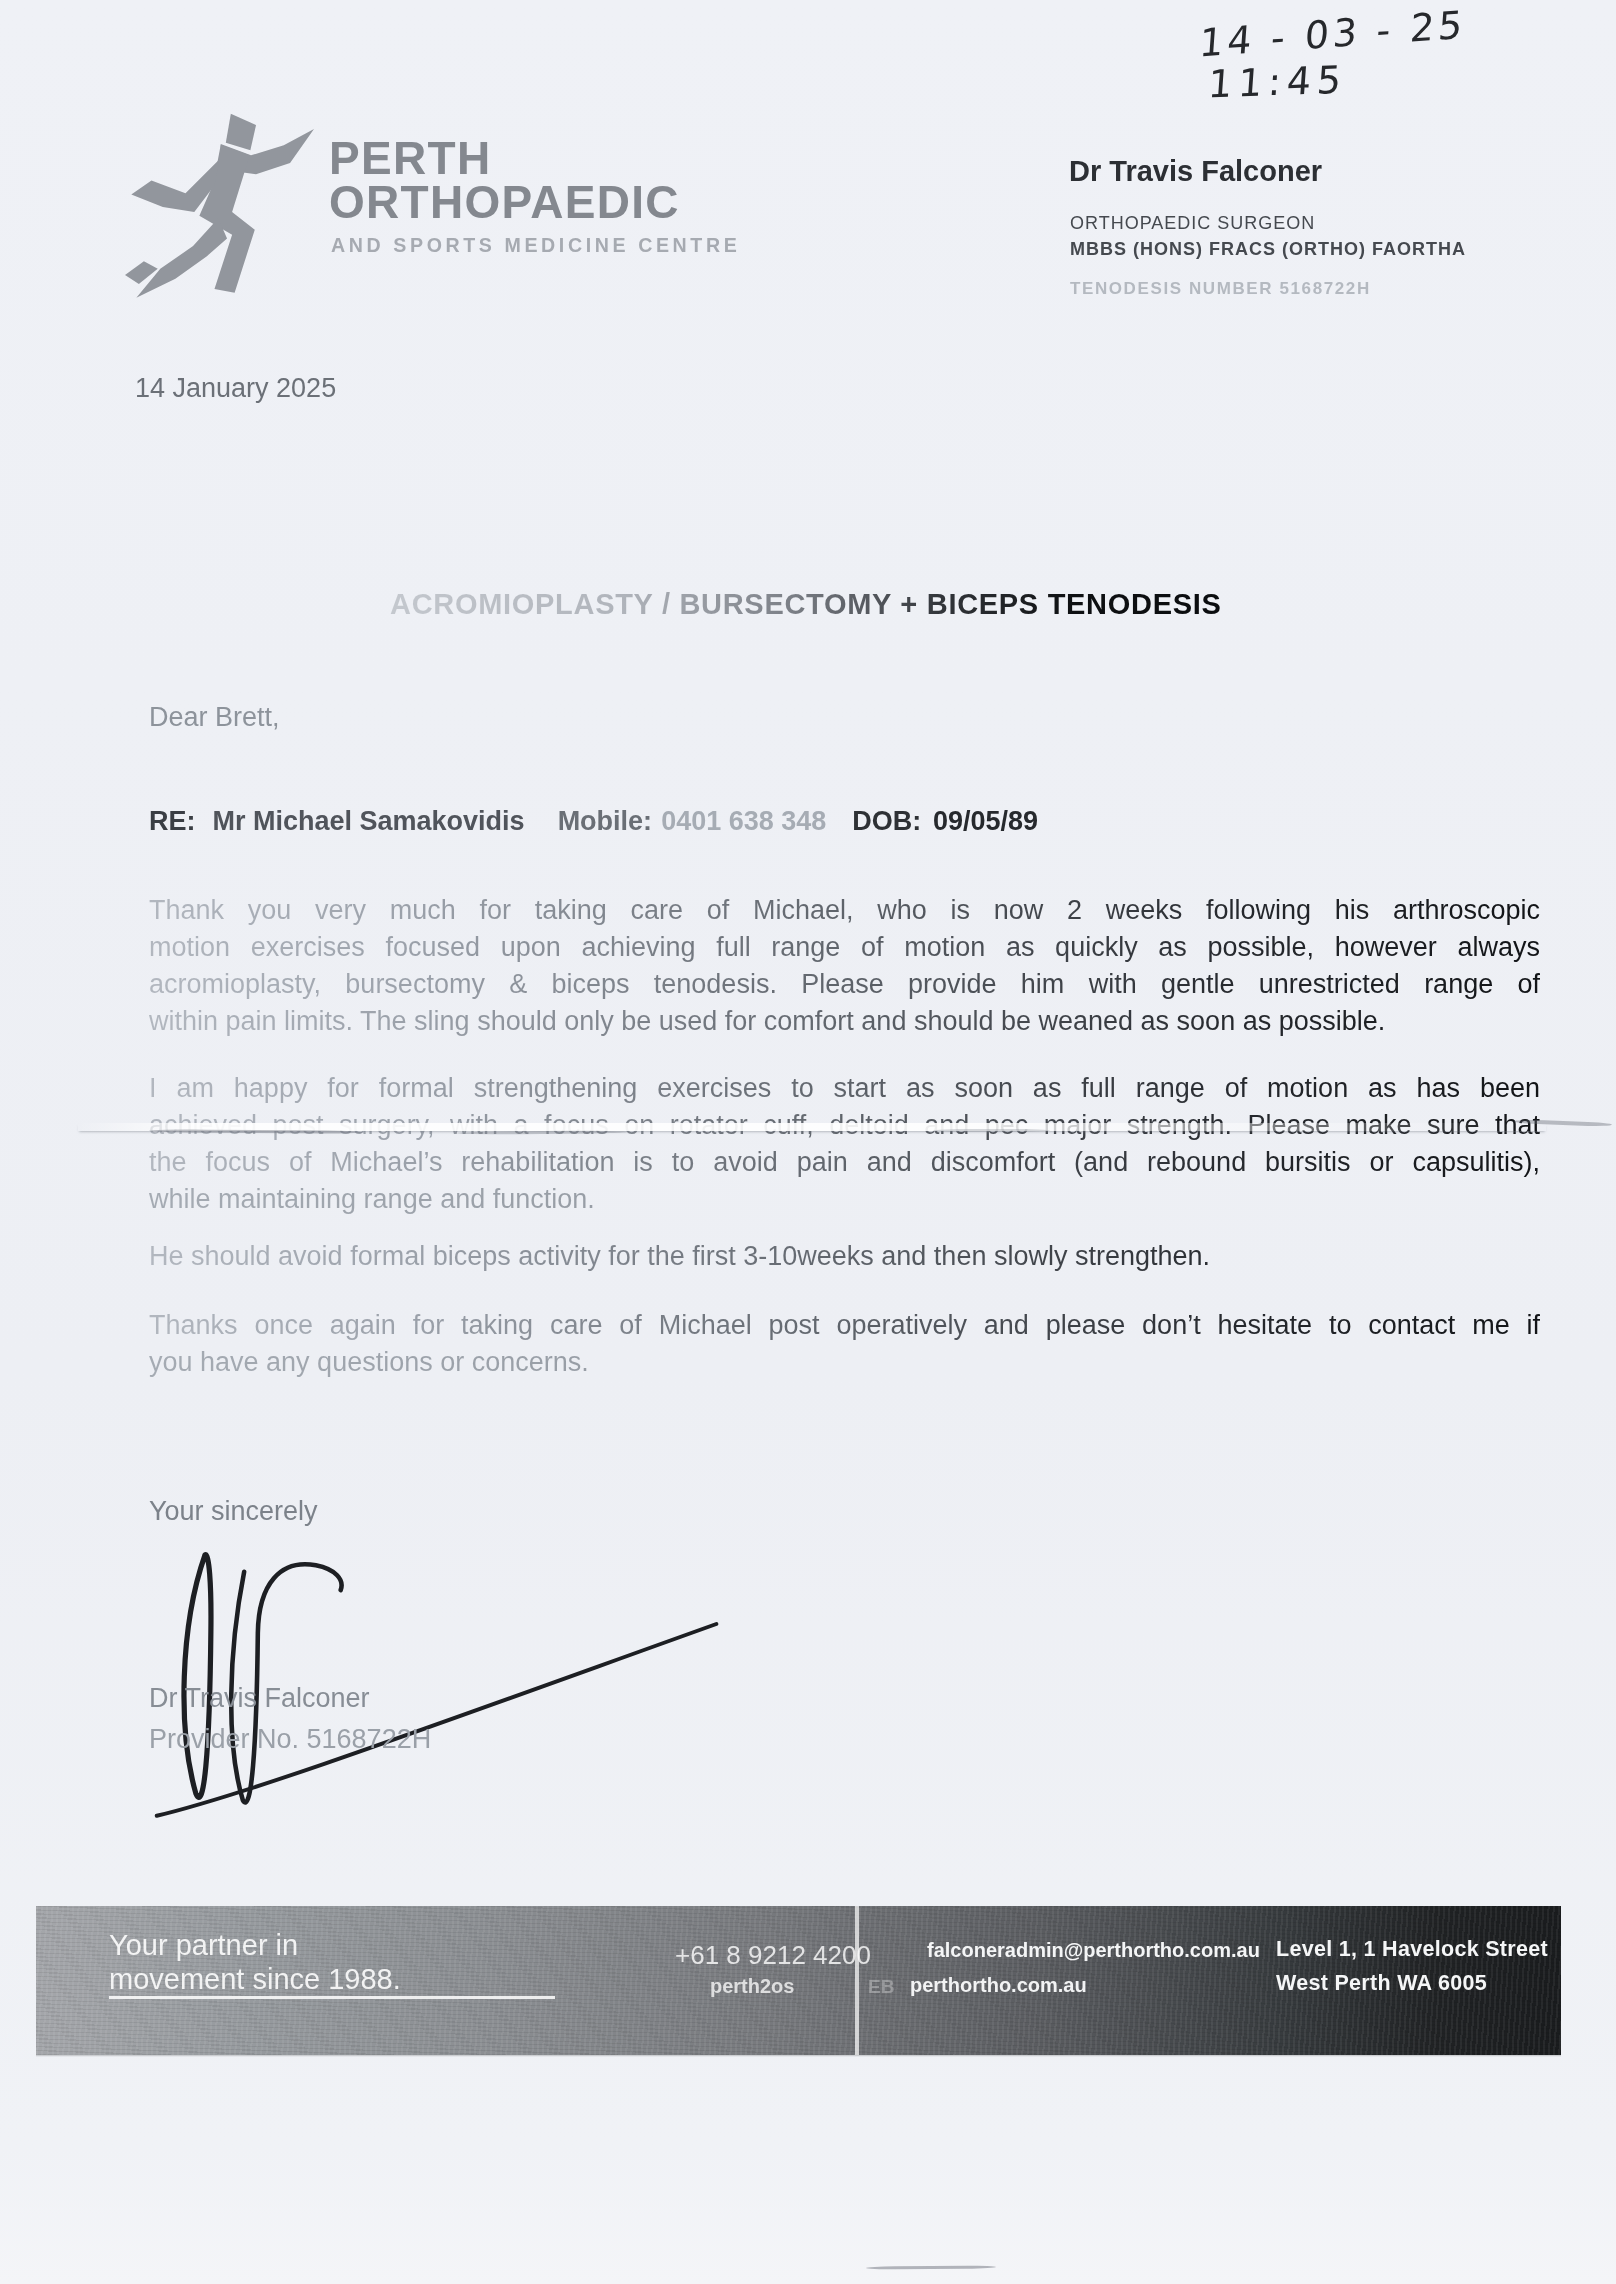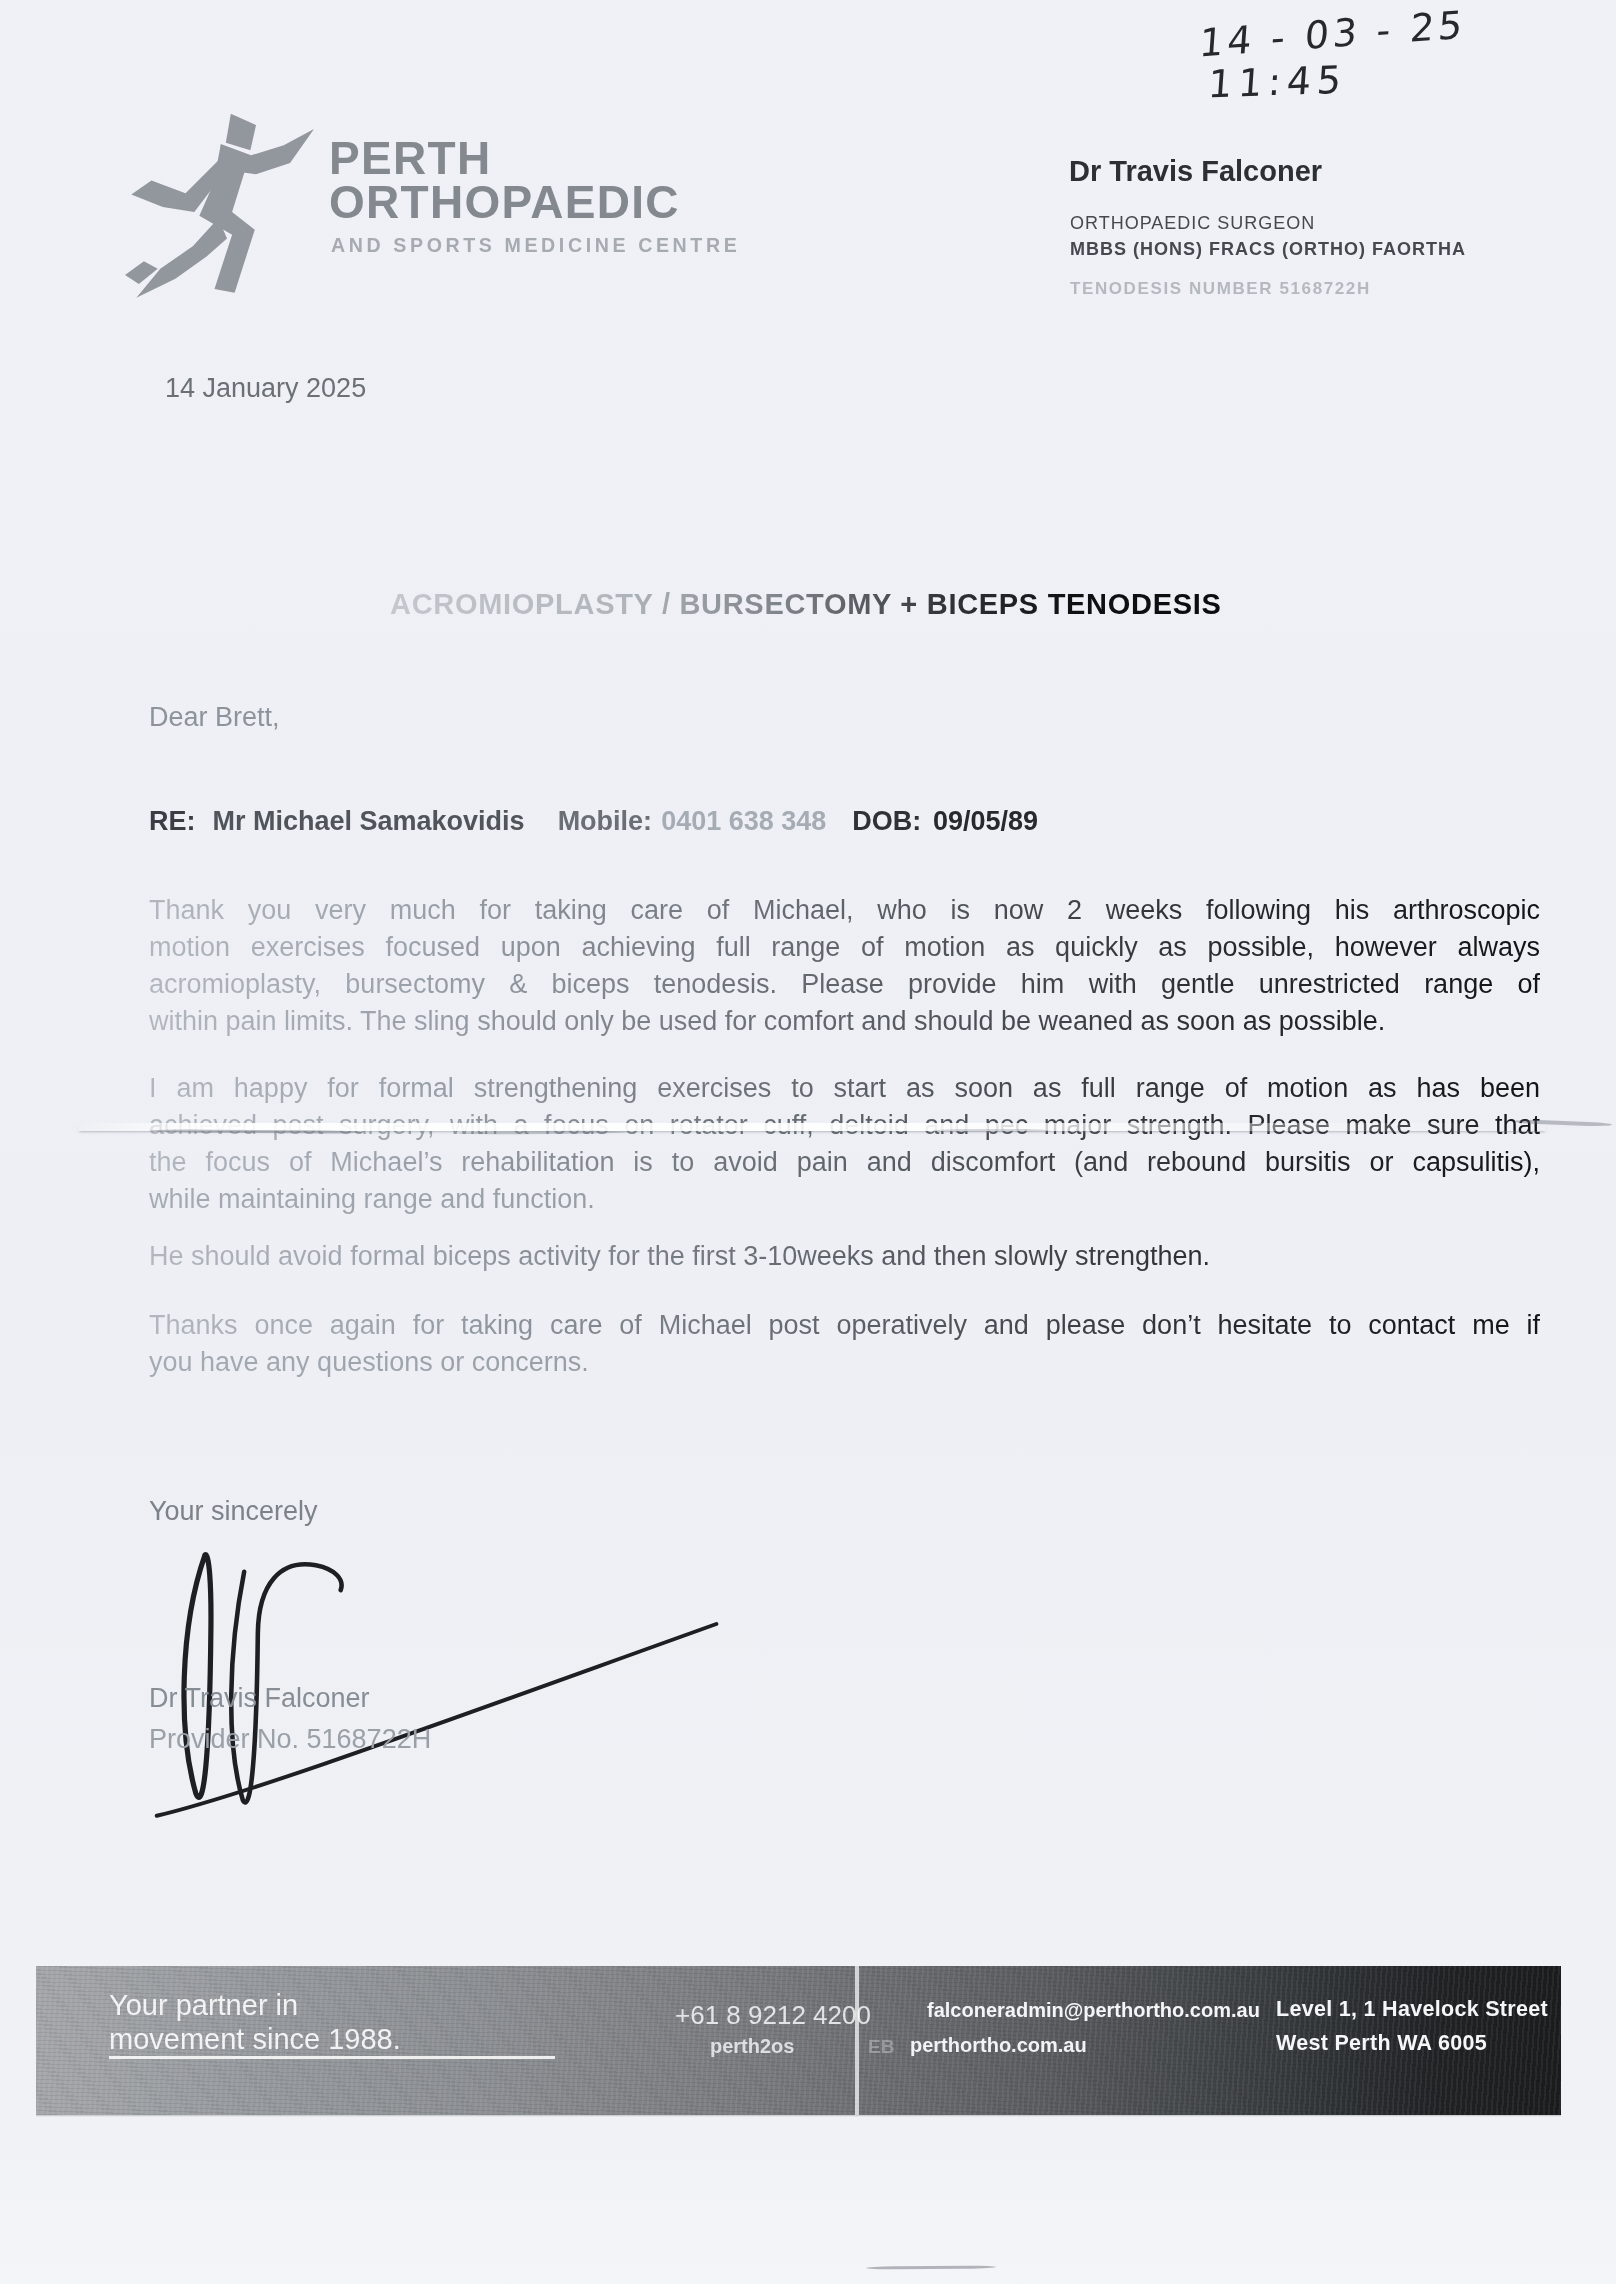--- a/index.html
+++ b/index.html
@@ -15,21 +15,21 @@
   
   .logo-text{left:329px;top:136px;color:#84888f;font-weight:bold;line-height:44px;font-size:46px;letter-spacing:1.3px;}
   .logo-tag{left:331px;top:234px;color:#a6aab1;font-size:19.6px;letter-spacing:3.6px;font-weight:bold;}
 
   
   .dr-name{left:1069px;top:155px;font-size:29px;font-weight:bold;color:#2c2f34;}
   .dr-title{left:1070px;top:213px;font-size:18px;font-weight:normal;letter-spacing:1px;color:#45494f;}
   .dr-qual{left:1070px;top:239px;font-size:18px;font-weight:bold;letter-spacing:1px;color:#45494f;text-align:center;}
   .dr-provider{left:1070px;top:279px;font-size:17px;font-weight:bold;letter-spacing:1.6px;color:#b4b9c0;}
 
-  .letter-date{left:165px;top:373px;font-size:27px;color:#6b7077;}
+  .letter-date{left:135px;top:373px;font-size:27px;color:#6b7077;}
 
   .subject{left:390px;top:588px;font-size:29px;font-weight:bold;letter-spacing:0.7px;white-space:nowrap;}
   .salutation{left:149px;top:702px;font-size:27px;color:#8d939b;}
 
   .re-line{left:149px;top:806px;font-size:27px;font-weight:bold;white-space:nowrap;}
   .re-label{color:#3a3e44;margin-right:17px;}
   .re-name{color:#50545b;margin-right:33px;}
   .re-mobile-label{color:#6a6f76;margin-right:9px;}
   .re-mobile-value{color:#a6acb4;margin-right:26px;}
   .re-dob-label{color:#2e3135;margin-right:11.7px;}
@@ -58,21 +58,21 @@
 
   
   .crease{left:78px;top:1123px;width:1468px;height:7.8px;background:linear-gradient(90deg,rgba(255,255,255,0) 0%,rgba(255,255,255,.9) 8%,rgba(255,255,255,.9) 60%,rgba(255,255,255,0) 98%);box-shadow:0 2px 2.6px -1.3px rgba(120,126,136,.55);}
   .crease-mark1{left:149px;top:1130px;width:215px;height:3.3px;background:rgba(110,116,126,.45);border-radius:60%/100%;transform:rotate(.4deg);}
   .crease-mark2{left:457px;top:1131px;width:170px;height:2.6px;background:rgba(120,126,136,.38);border-radius:60%/100%;transform:rotate(-.4deg);}
   .crease-mark3{left:933px;top:1129px;width:117px;height:2.6px;background:rgba(130,136,146,.32);border-radius:60%/100%;}
   .crease-mark4{left:1514px;top:1121px;width:98px;height:3.9px;background:rgba(100,106,116,.4);border-radius:60%/100%;transform:rotate(2deg);}
   .bottom-smudge{left:866px;top:2266px;width:130px;height:3.3px;background:rgba(95,100,110,.45);border-radius:50%/100%;transform:rotate(-.5deg);}
 
   
-  .footer-bar{left:36px;top:1966px;width:1525px;height:149px;
+  .footer-bar{left:36px;top:1906px;width:1525px;height:149px;
     background:
       repeating-linear-gradient(94deg,rgba(255,255,255,.06) 0 2px,rgba(0,0,0,0) 2px 5.2px),
       repeating-linear-gradient(2deg,rgba(0,0,0,.07) 0 1.3px,rgba(0,0,0,0) 1.3px 3.9px),
       linear-gradient(90deg,#a4a6aa 0%,#969a9e 14%,#8b8e92 30%,#77797d 48%,#5a5c60 66%,#363a3d 82%,#202224 92%,#1a1c1e 100%);
     box-shadow:0 1.3px 0 rgba(0,0,0,.15);}
   .footer-streak{left:819px;top:0;width:3.9px;height:149px;background:rgba(255,255,255,.7);filter:blur(0.7px);}
   .tagline{left:73px;top:22px;font-size:29px;line-height:34px;color:rgba(255,255,255,.88);font-weight:400;}
   .tag-underline{left:73px;top:90px;width:446px;height:2.6px;background:rgba(255,255,255,.85);}
   .f-phone{left:639px;top:34px;font-size:26px;font-weight:normal;color:rgba(255,255,255,.8);}
   .f-social{left:674px;top:69px;font-size:20px;font-weight:bold;color:rgba(255,255,255,.75);}

